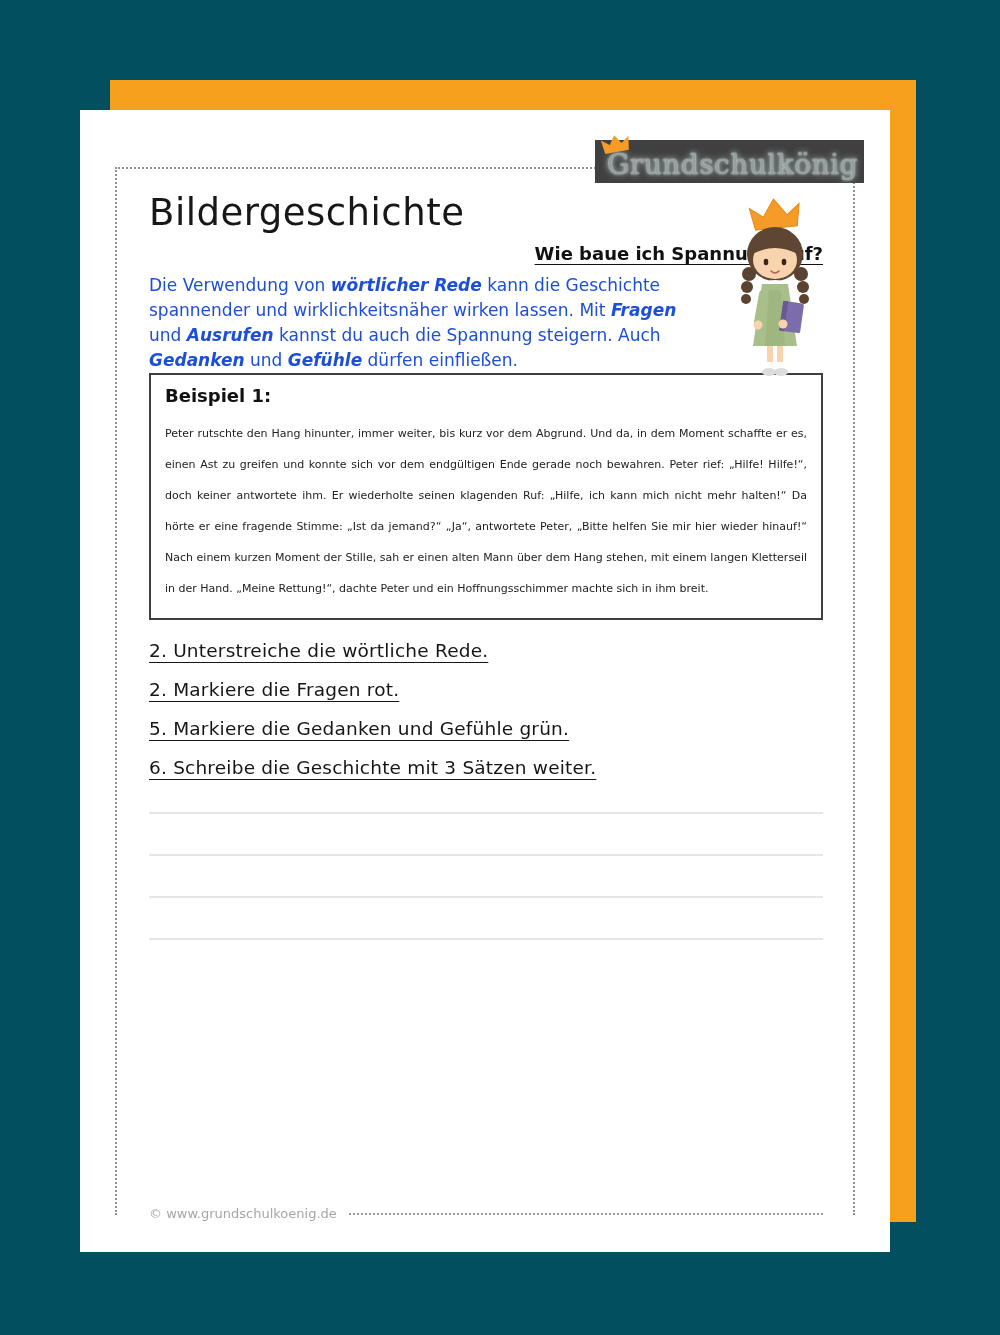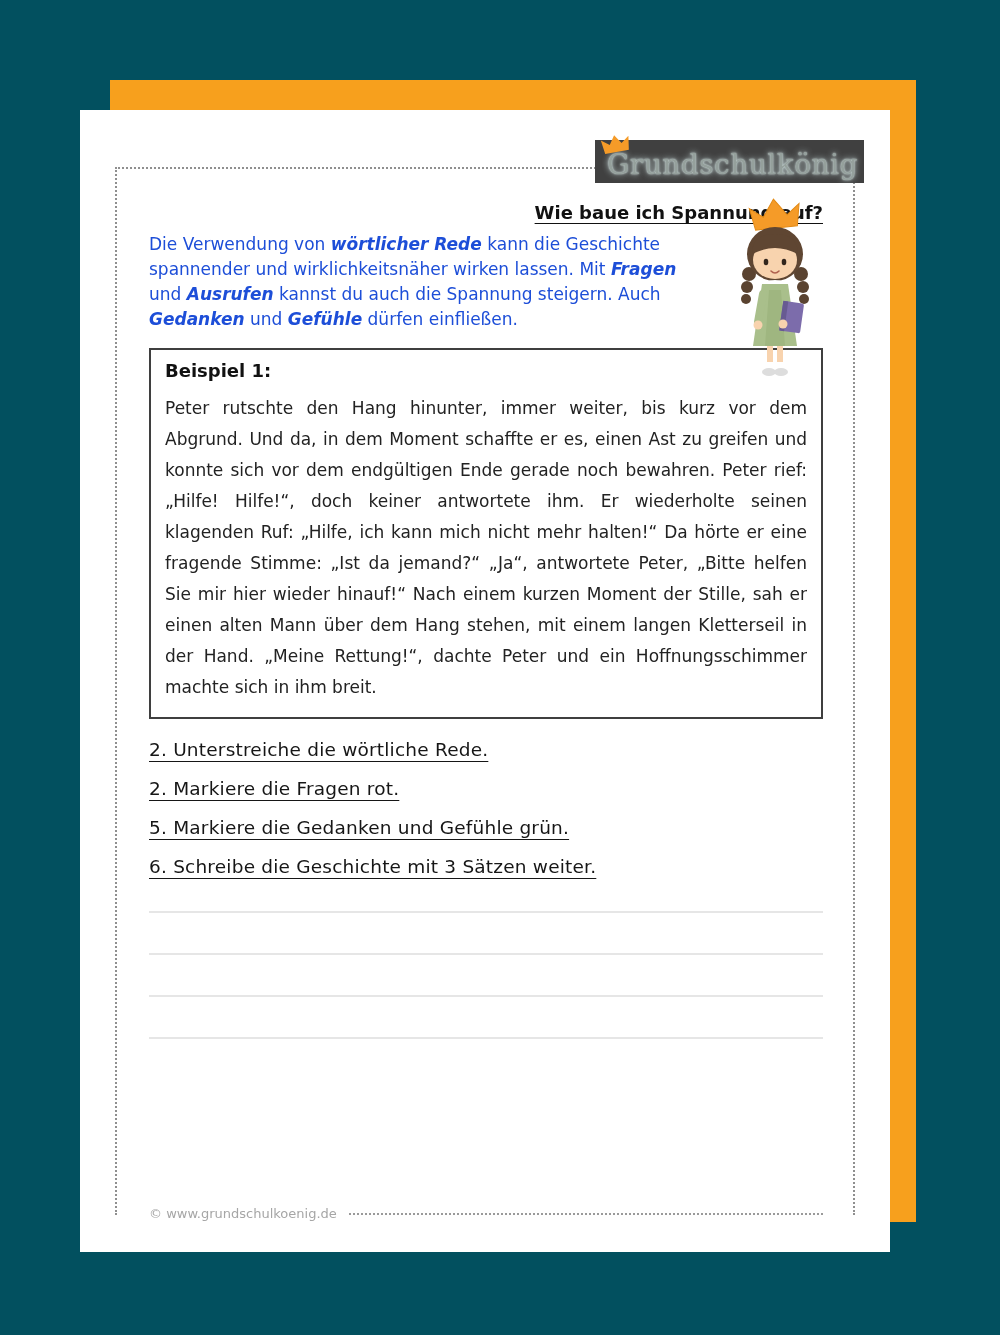--- a/index.html
+++ b/index.html
@@ -34,25 +34,25 @@
   }
   .page-subtitle{
     margin:9px 0 0;font-size:18px;font-weight:700;color:#111;
     text-decoration:underline;text-underline-offset:4px;text-align:right;
   }
   .intro{
     margin:9px 0 0;font-size:17px;line-height:25px;max-width:532px;color:#1d4ed8;
   }
   .intro .em{font-weight:700;font-style:italic;}
   .example-box{
-    margin-top:16px;border:2px solid #3f3f3f;padding:10px 14px 14px;
+    border:2px solid #3f3f3f;padding:10px 14px 14px;
   }
   .example-label{font-size:18px;font-weight:700;color:#111;}
   .example-story{
-    margin-top:12px;font-size:17px;line-height:31px;text-align:justify;color:#222;
+    margin-top:12px;font-size:11px;line-height:31px;text-align:justify;color:#222;
   }
   .tasks{margin-top:20px;}
   .task{
     font-size:18.5px;color:#161616;margin-bottom:18px;letter-spacing:0.2px;
     text-decoration:underline;text-underline-offset:5px;
   }
   .writing-lines{margin-top:16px;}
   .writing-line{
     height:0;border-top:2px solid var(--writing-line,#e6e6e6);margin-bottom:40px;
   }
@@ -79,20 +79,21 @@
 </head>
 <body>
 
 <div class="orange-sheet"></div>
 
 <div class="white-sheet">
 
   <div class="border-box">
     <div class="content">
 
+      <h1 class="page-title">Bildergeschichte</h1>
       <h2 class="page-subtitle">Wie baue ich Spannung auf?</h2>
 
       <p class="intro"><span>Die Verwendung von </span><span class="em">wörtlicher Rede</span><span> kann die Geschichte spannender und wirklichkeitsnäher wirken lassen. Mit </span><span class="em">Fragen</span><span> und </span><span class="em">Ausrufen</span><span> kannst du auch die Spannung steigern. Auch </span><span class="em">Gedanken</span><span> und </span><span class="em">Gefühle</span><span> dürfen einfließen.</span></p>
 
       <div class="example-box">
         <div class="example-label">Beispiel 1:</div>
         <div class="example-story">Peter rutschte den Hang hinunter, immer weiter, bis kurz vor dem Abgrund. Und da, in dem Moment schaffte er es, einen Ast zu greifen und konnte sich vor dem endgültigen Ende gerade noch bewahren. Peter rief: „Hilfe! Hilfe!“, doch keiner antwortete ihm. Er wiederholte seinen klagenden Ruf: „Hilfe, ich kann mich nicht mehr halten!“ Da hörte er eine fragende Stimme: „Ist da jemand?“ „Ja“, antwortete Peter, „Bitte helfen Sie mir hier wieder hinauf!“ Nach einem kurzen Moment der Stille, sah er einen alten Mann über dem Hang stehen, mit einem langen Kletterseil in der Hand. „Meine Rettung!“, dachte Peter und ein Hoffnungsschimmer machte sich in ihm breit.</div>
       </div>
 
       <div class="tasks">

